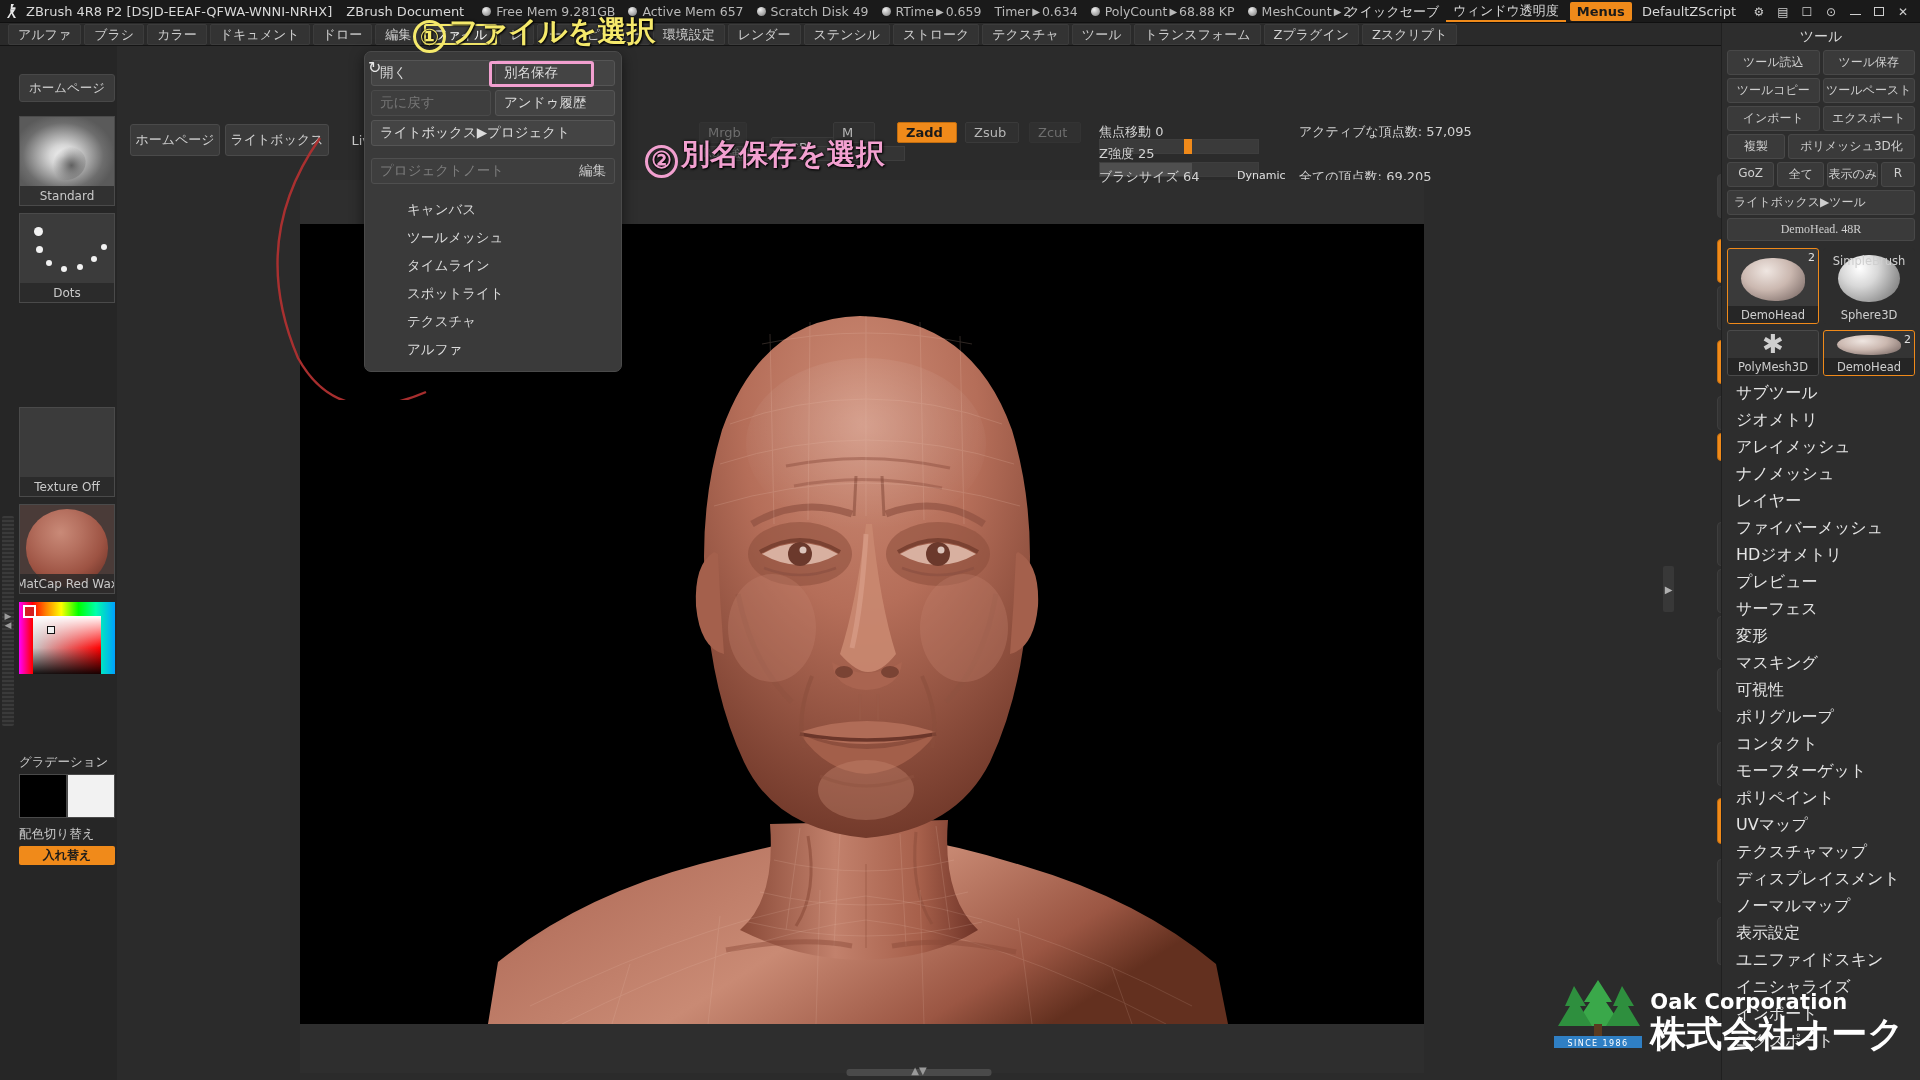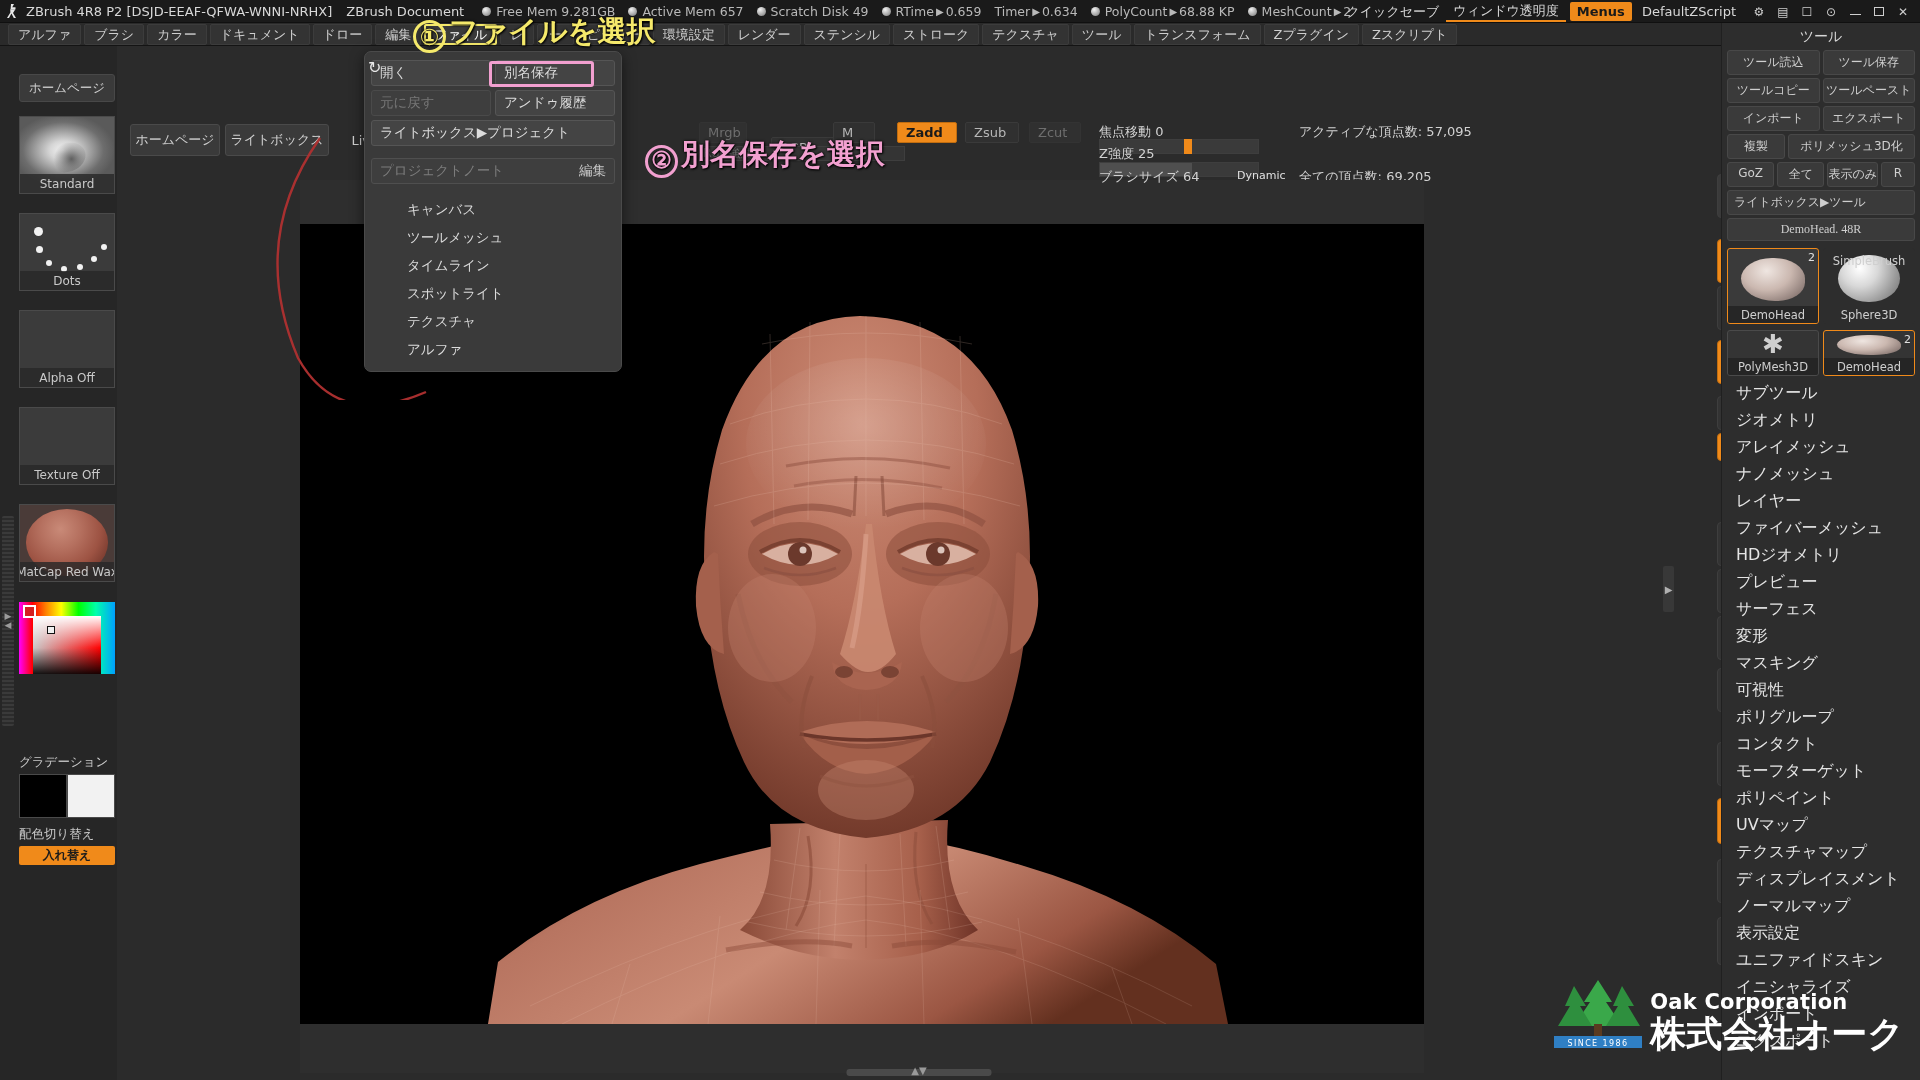--- a/index.html
+++ b/index.html
@@ -62,21 +62,21 @@
   .leftbar{
     position:absolute; left:0; top:46px; width:117px; bottom:0;
     background:#262626;
   }
   .lb-btn{
     position:absolute; left:19px; width:96px; height:28px;
     background:#3a3a3a; border:1px solid #484848; border-radius:3px;
     font-size:12.5px; color:#d0d0d0; display:flex;align-items:center;justify-content:center;
   }
   .swatch{
-    position:absolute; left:19px; width:96px; height:78px;
+    position:absolute; left:19px; width:96px; height:90px;
     border:1px solid #4a4a4a; background:#3a3a3a; overflow:hidden;
   }
   .swatch .cap{
     position:absolute; left:0; right:0; bottom:0; height:19px;
     background:rgba(40,40,40,.82); color:#c9c9c9; font-size:12px;
     display:flex;align-items:center;justify-content:center; white-space:nowrap;
   }
   .sw-standard{
     position:absolute; inset:0;
     background:
@@ -390,24 +390,20 @@
         <i class="dot" style="left:16px;top:32px;width:7px;height:7px"></i>
         <i class="dot" style="left:26px;top:46px;width:6px;height:6px"></i>
         <i class="dot" style="left:41px;top:52px;width:6px;height:6px"></i>
         <i class="dot" style="left:57px;top:50px;width:6px;height:6px"></i>
         <i class="dot" style="left:71px;top:42px;width:6px;height:6px"></i>
         <i class="dot" style="left:81px;top:30px;width:6px;height:6px"></i>
       </div>
       <div class="cap">Dots</div>
     </div>
 
-    <div class="swatch" style="top:264px">
-      <div class="sw-plain"></div>
-      <div class="cap">Alpha Off</div>
-    </div>
 
     <div class="swatch" style="top:361px">
       <div class="sw-plain"></div>
       <div class="cap">Texture Off</div>
     </div>
 
     <div class="swatch" style="top:458px">
       <div class="sw-matcap">
           <i class="ball"></i>
         </div>

